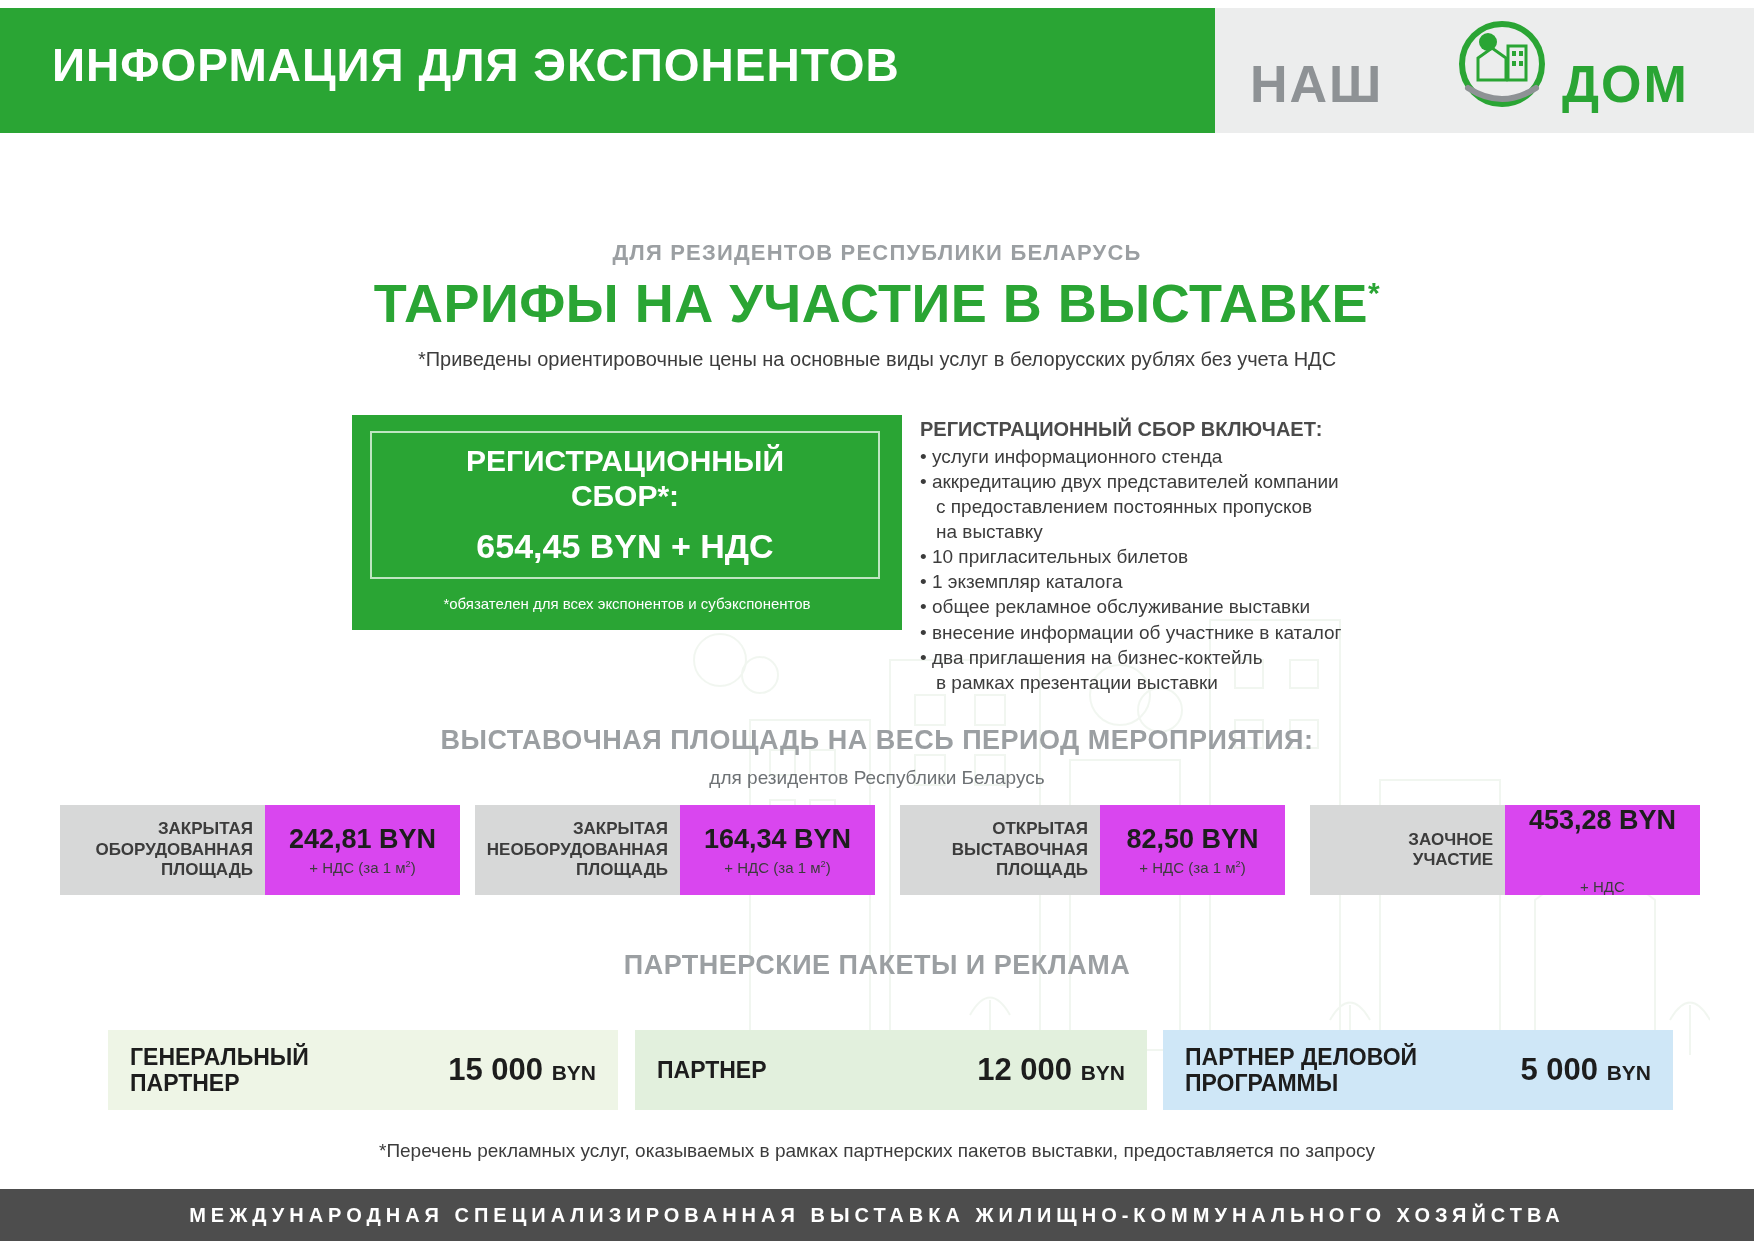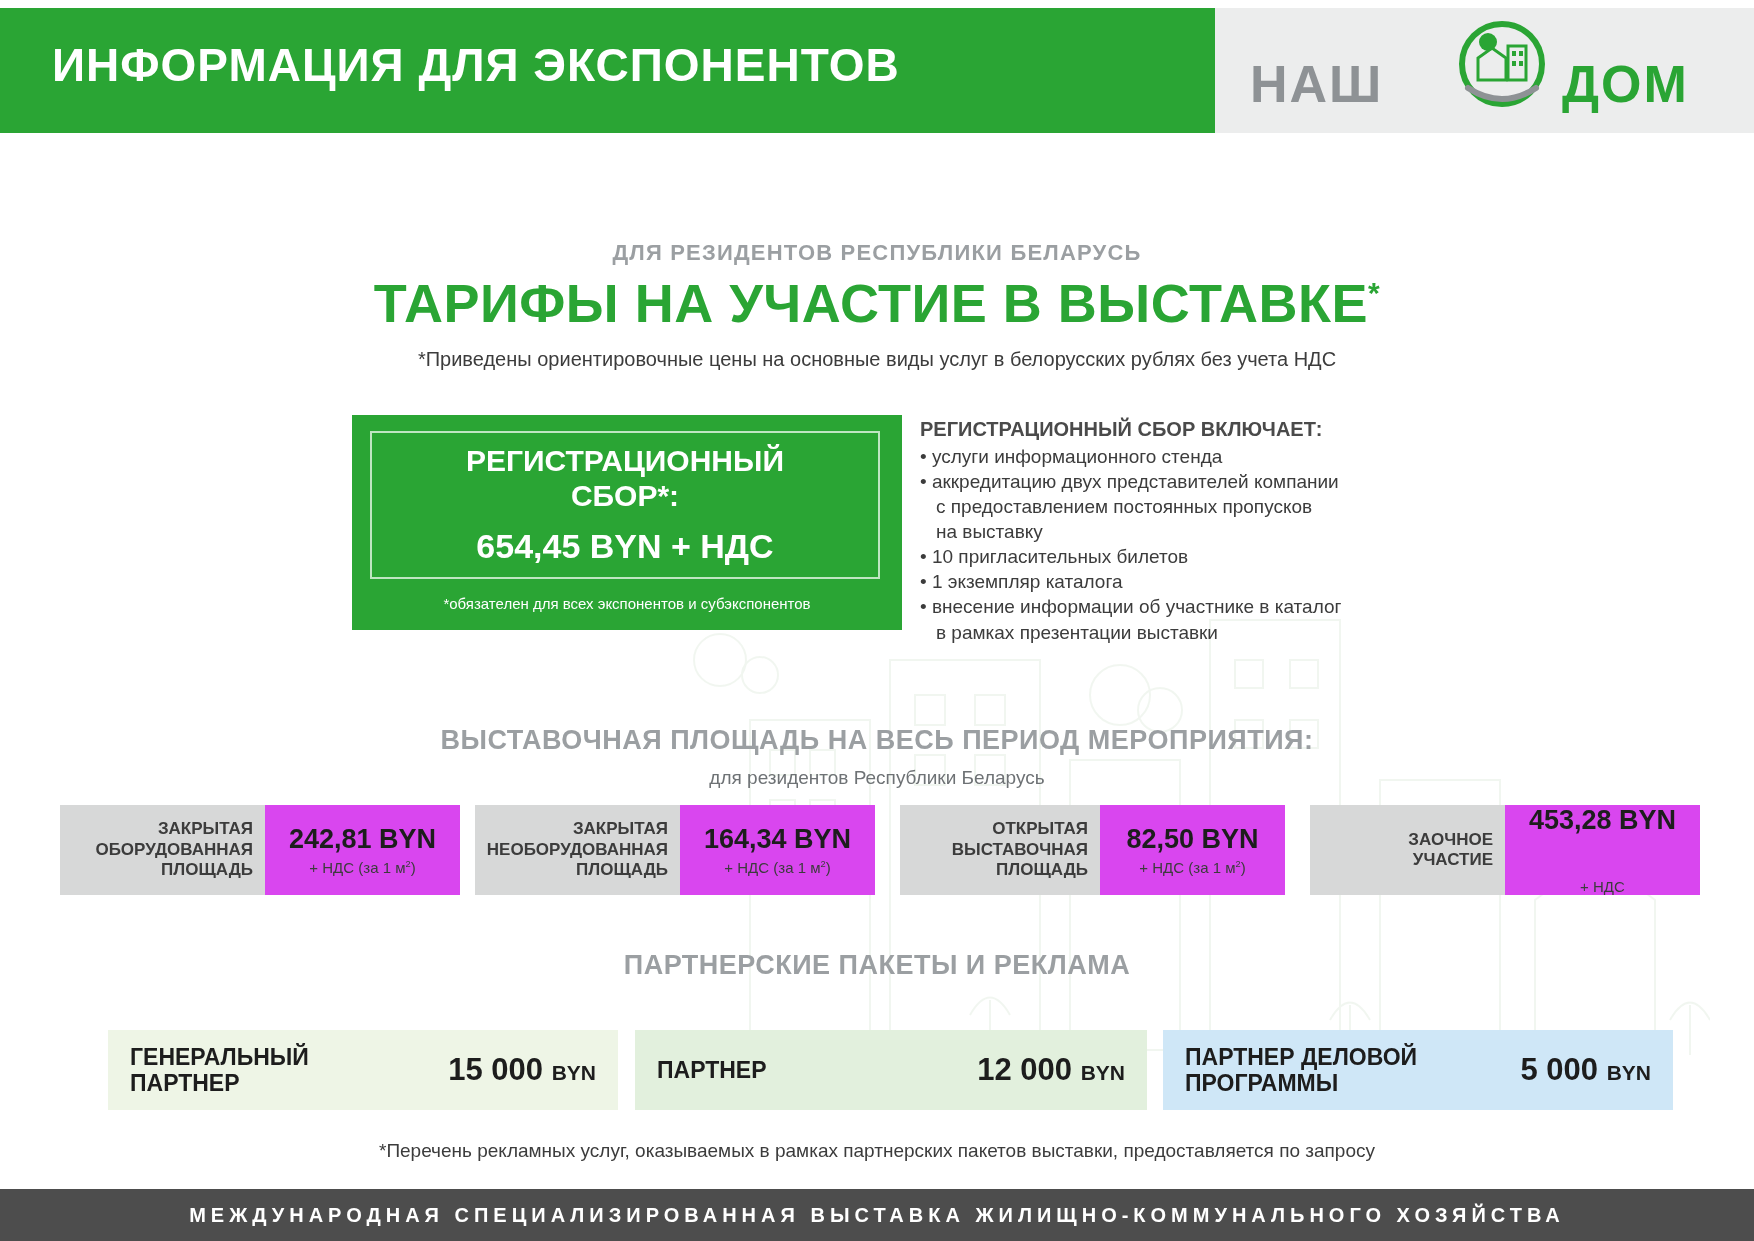--- a/index.html
+++ b/index.html
@@ -239,21 +239,23 @@
 </div>
 
 <div class="incl-title">РЕГИСТРАЦИОННЫЙ СБОР ВКЛЮЧАЕТ:</div>
 <div class="incl-list">
   <div>• услуги информационного стенда</div>
   <div>• аккредитацию двух представителей компании</div>
   <div class="sub">  с предоставлением постоянных пропусков</div>
   <div class="sub">   на выставку</div>
   <div>• 10 пригласительных билетов</div>
   <div>• 1 экземпляр каталога</div>
+  <div>• общее рекламное обслуживание выставки</div>
   <div>• внесение информации об участнике в каталог</div>
+  <div>• два приглашения на бизнес-коктейль</div>
   <div class="sub">  в рамках презентации выставки</div>
 </div>
 
 <div class="area-title">ВЫСТАВОЧНАЯ ПЛОЩАДЬ НА ВЕСЬ ПЕРИОД МЕРОПРИЯТИЯ:</div>
 <div class="area-sub">для резидентов Республики Беларусь</div>
 
 <div class="area-row">
 
   <div class="area-card" style="left:0;width:400px;">
     <div class="area-name" style="width:205px;">ЗАКРЫТАЯ<br>ОБОРУДОВАННАЯ<br>ПЛОЩАДЬ</div>

